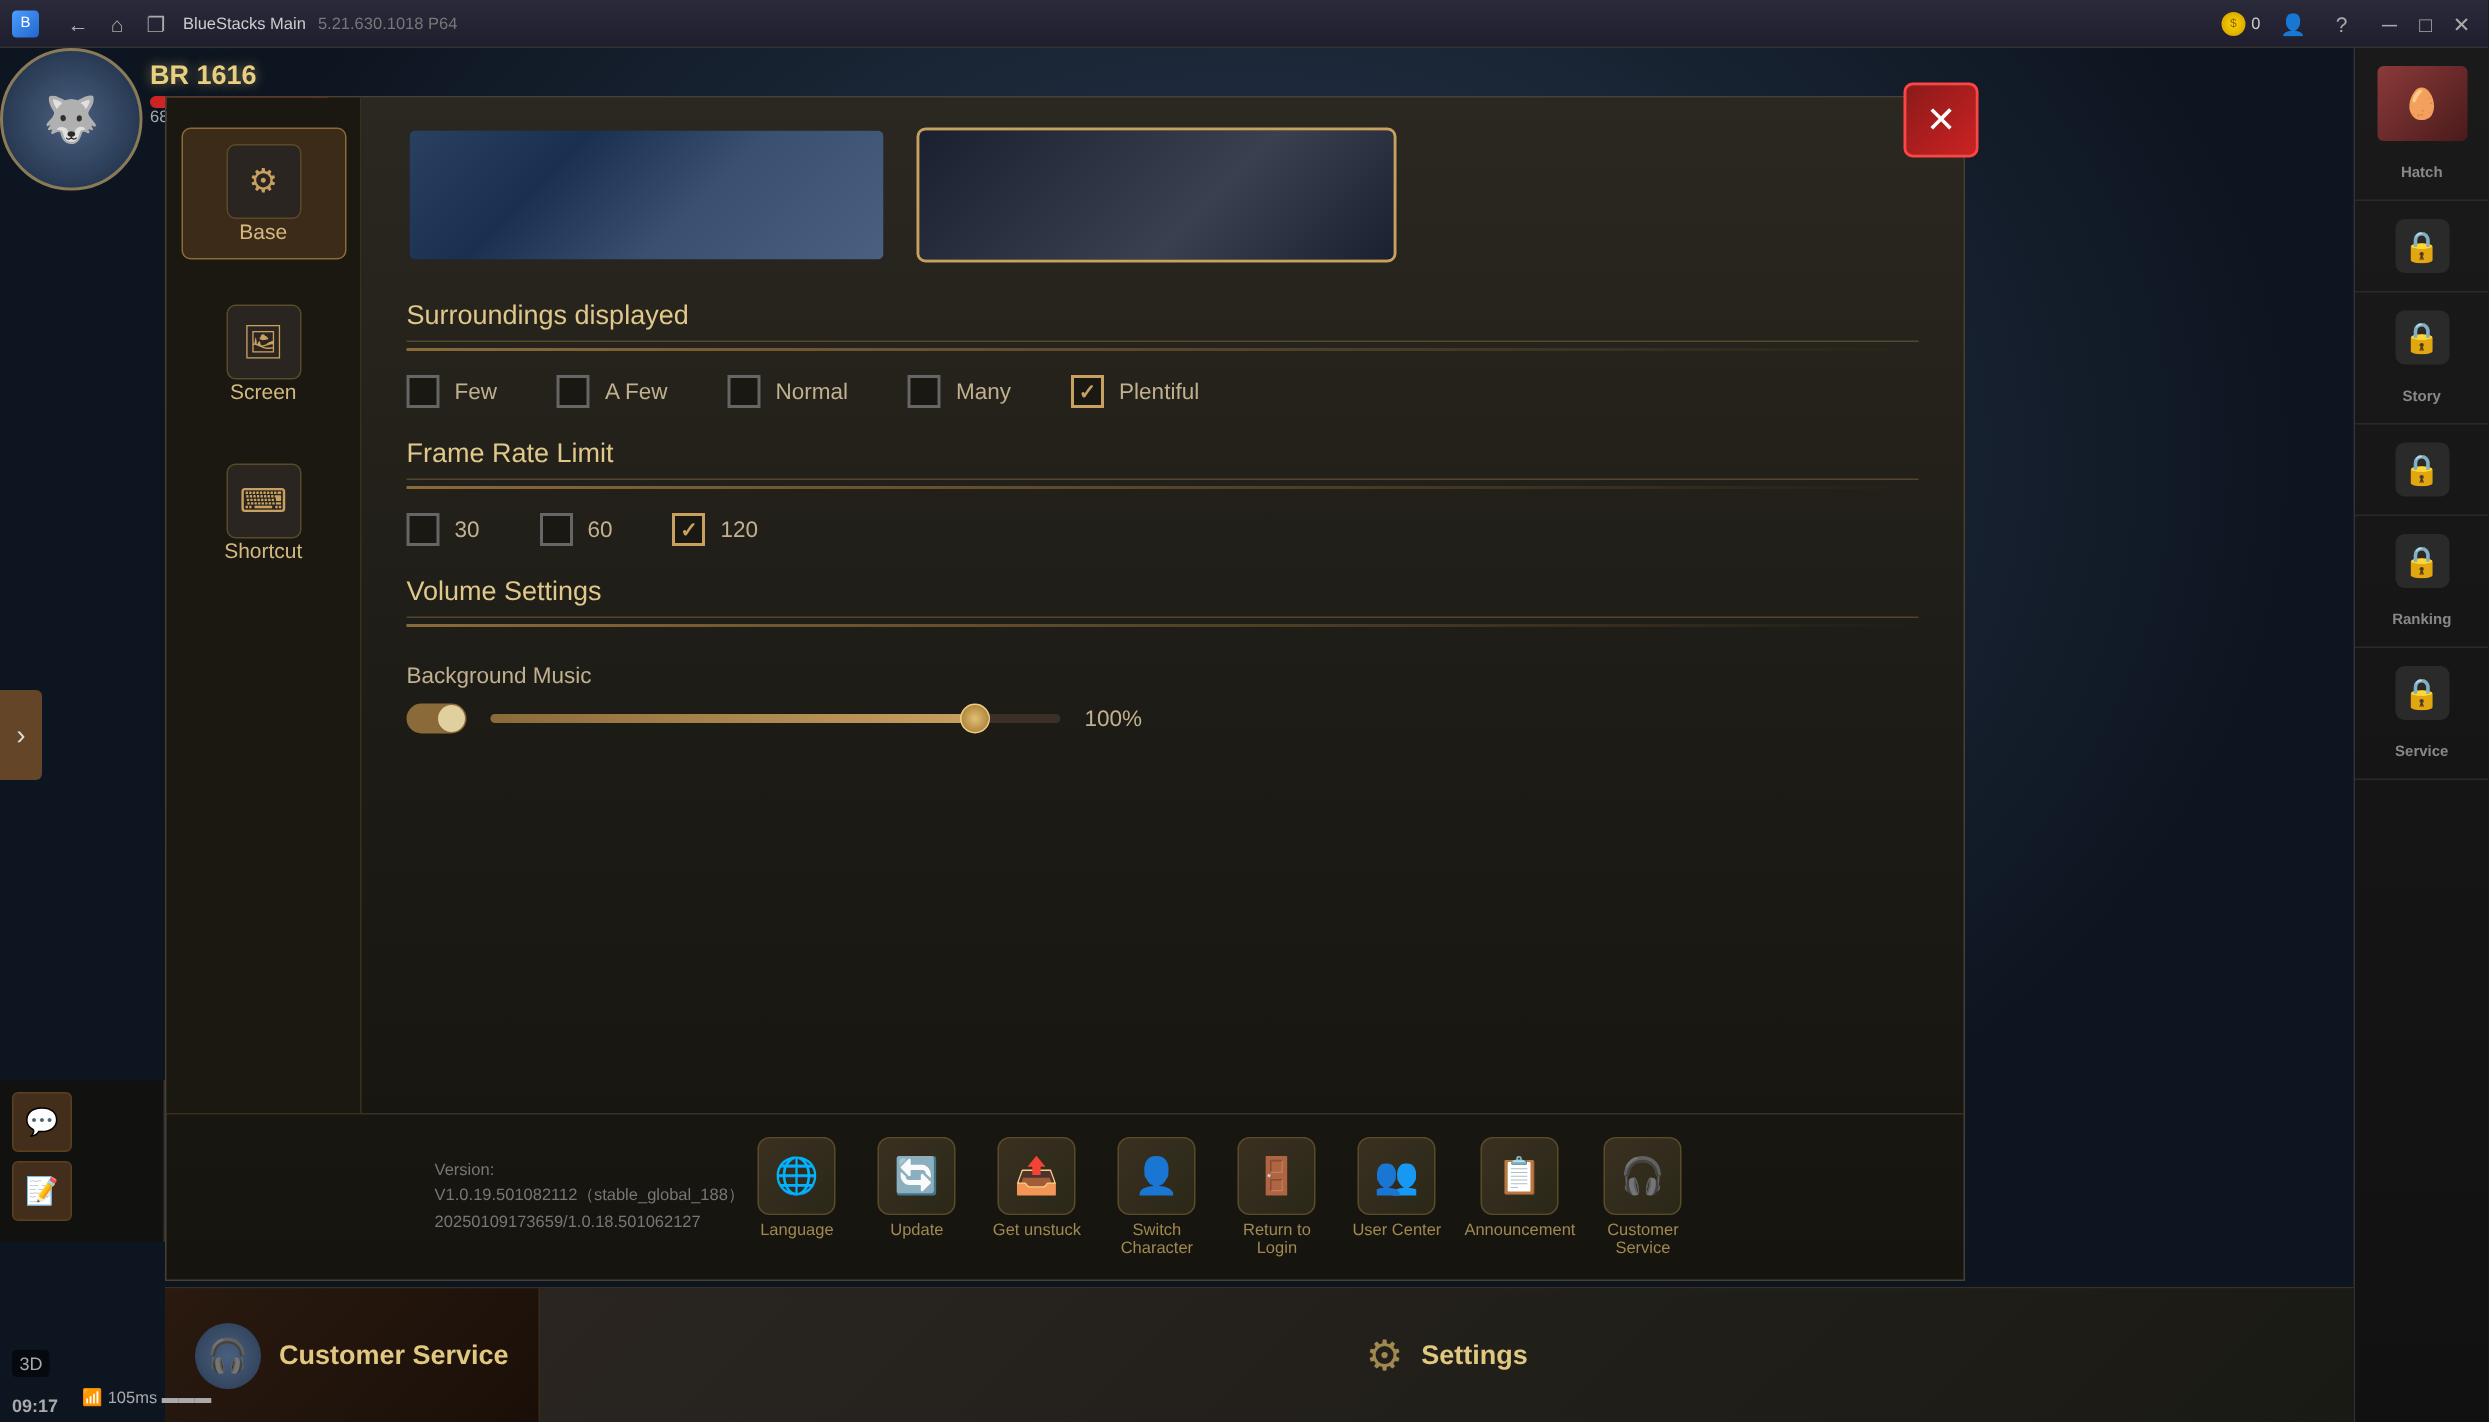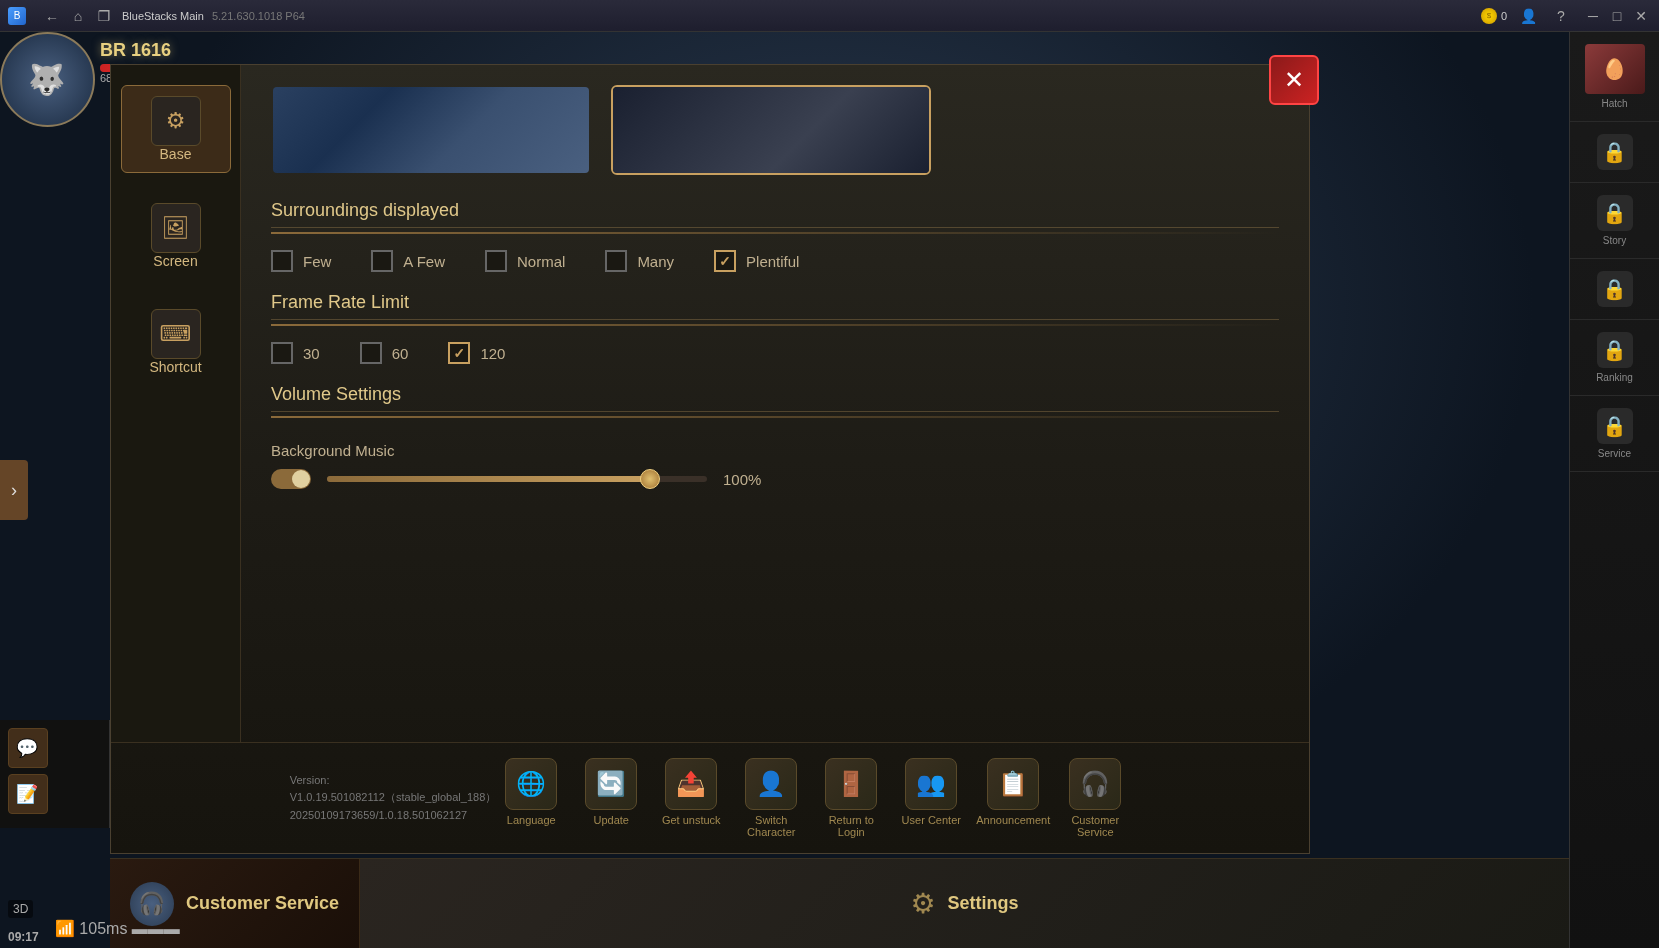--- a/index.html
+++ b/index.html
@@ -147,22 +147,23 @@
       border-radius: 6px;
       display: flex;
       align-items: center;
       justify-content: center;
       color: #666;
       font-size: 20px;
     }
     .sidebar-label {
       font-size: 10px;
       color: #888;
-      margin-top: 4px;
+      margin-top: 16px;
       text-align: center;
+      font-weight: bold;
     }
     .sidebar-hatch-img {
       width: 60px;
       height: 50px;
       background: linear-gradient(135deg, #8b3a3a, #4a1a1a);
       border-radius: 4px;
       display: flex;
       align-items: center;
       justify-content: center;
       color: #cc6666;
@@ -579,21 +580,21 @@
       left: 8px;
       font-size: 12px;
       color: #aaa;
       z-index: 25;
       font-weight: bold;
     }
     .hud-network {
       position: absolute;
       bottom: 10px;
       left: 55px;
-      font-size: 16px;
+      font-size: 11px;
       color: #aaa;
       z-index: 25;
     }
     .hud-3d {
       position: absolute;
       bottom: 30px;
       left: 8px;
       font-size: 12px;
       color: #aaa;
       z-index: 25;

